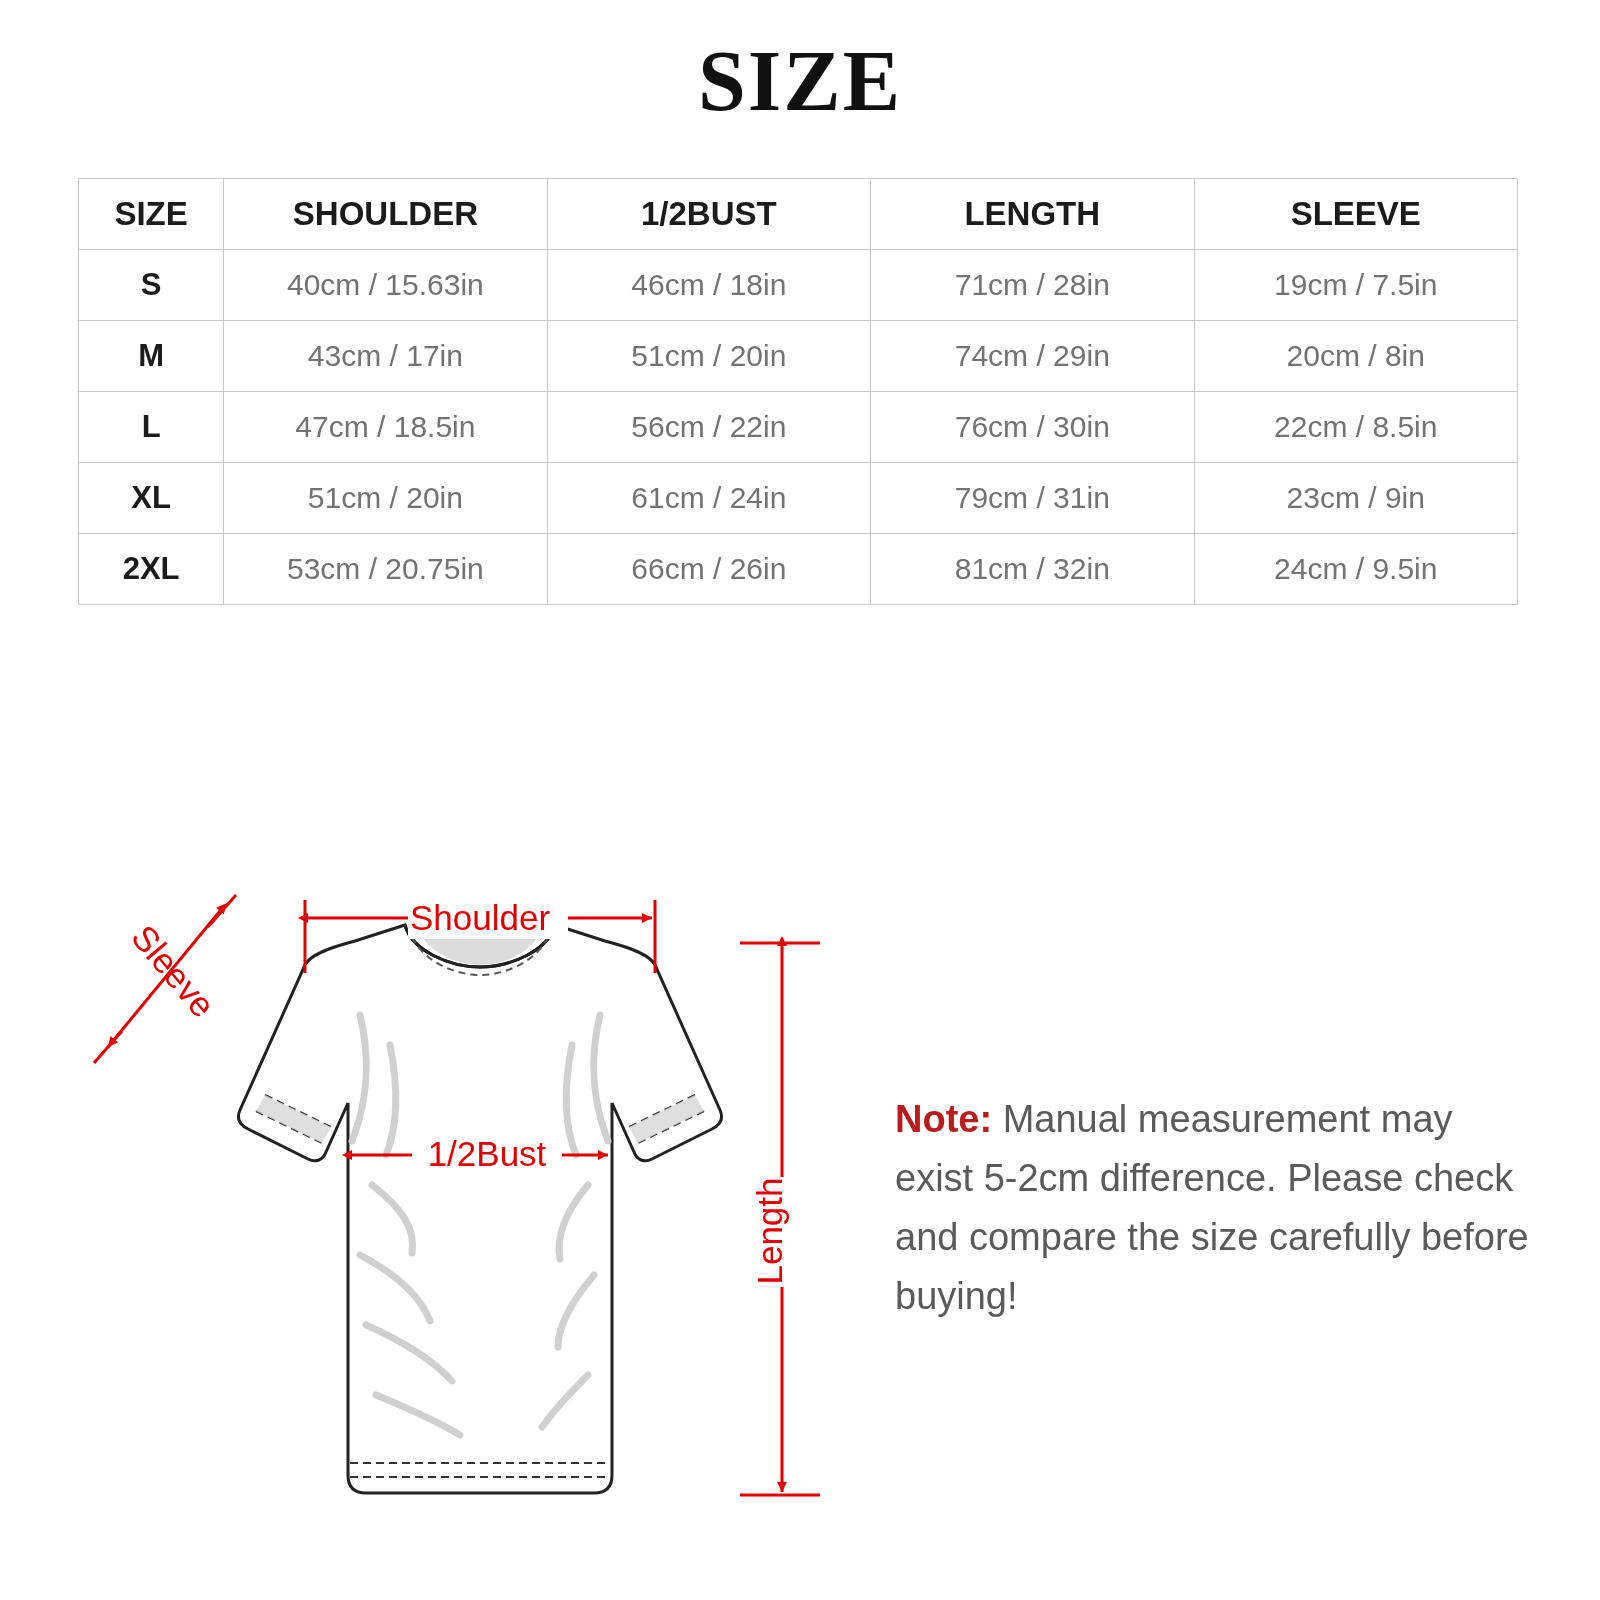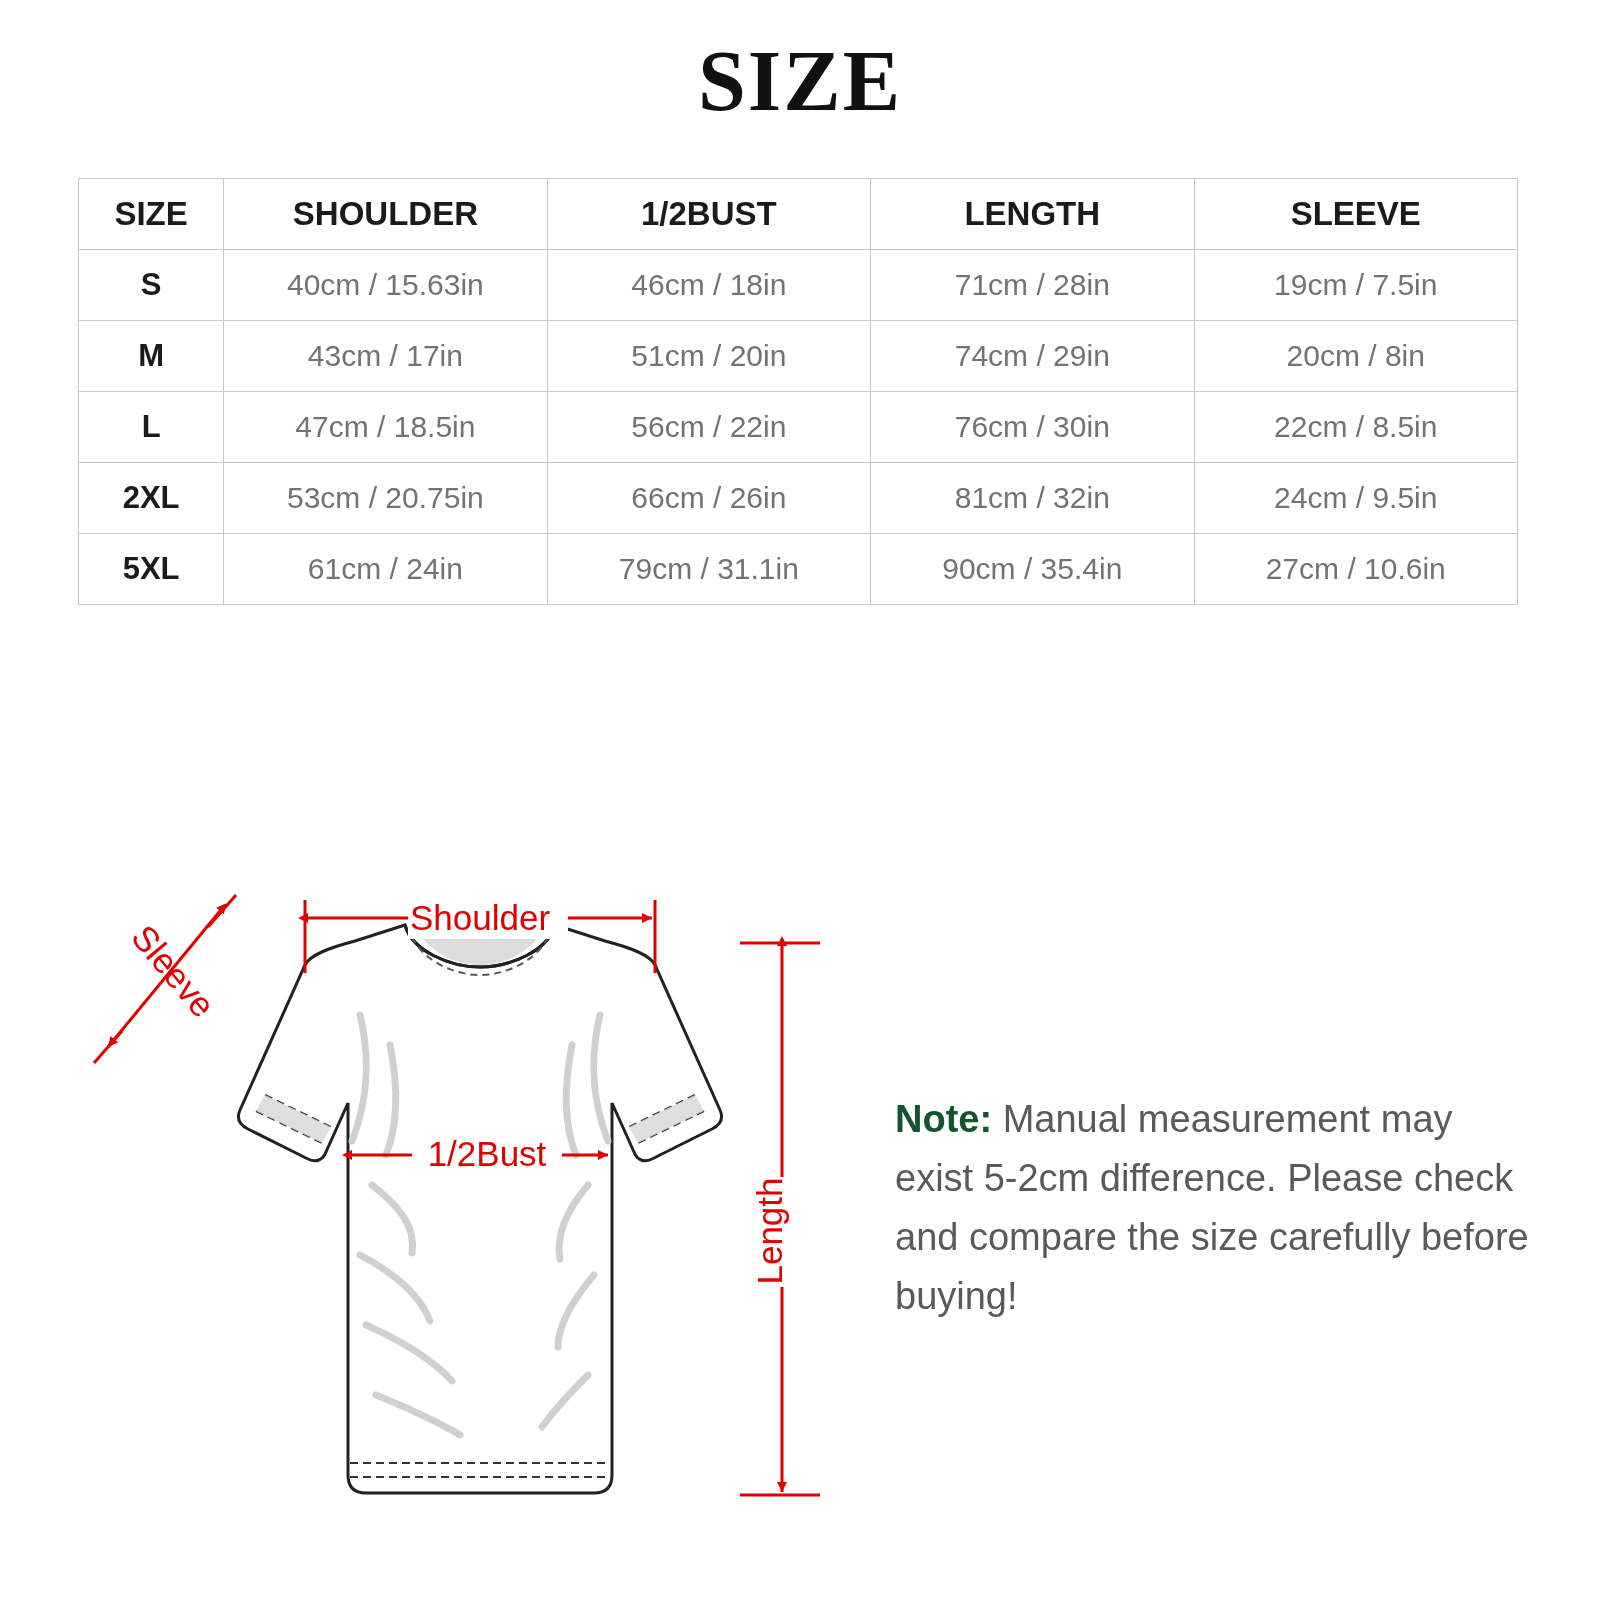--- a/index.html
+++ b/index.html
@@ -80,21 +80,21 @@
     position: absolute;
     top: 1090px;
     left: 895px;
     width: 640px;
     font-size: 38px;
     line-height: 1.55;
     color: #5a5a5a;
   }
   #note .note-label {
     font-weight: bold;
-    color: #14532d;
+    color: #b91c1c;
   }
 </style>
 </head>
 <body>
 
 <div id="title">SIZE</div>
 
 <table id="size-table">
   <colgroup>
     <col class="col-size">
@@ -128,32 +128,32 @@
       <td class="val-cell">20cm / 8in</td>
     </tr>
     <tr>
       <td class="size-cell">L</td>
       <td class="val-cell">47cm / 18.5in</td>
       <td class="val-cell">56cm / 22in</td>
       <td class="val-cell">76cm / 30in</td>
       <td class="val-cell">22cm / 8.5in</td>
     </tr>
     <tr>
+      <td class="size-cell">XL</td>
+      <td class="val-cell">51cm / 20in</td>
+      <td class="val-cell">61cm / 24in</td>
+      <td class="val-cell">79cm / 31in</td>
+      <td class="val-cell">23cm / 9in</td>
+    </tr>
+    <tr>
       <td class="size-cell">2XL</td>
       <td class="val-cell">53cm / 20.75in</td>
       <td class="val-cell">66cm / 26in</td>
       <td class="val-cell">81cm / 32in</td>
       <td class="val-cell">24cm / 9.5in</td>
-    </tr>
-    <tr>
-      <td class="size-cell">5XL</td>
-      <td class="val-cell">61cm / 24in</td>
-      <td class="val-cell">79cm / 31.1in</td>
-      <td class="val-cell">90cm / 35.4in</td>
-      <td class="val-cell">27cm / 10.6in</td>
     </tr>
   </tbody>
 </table>
 
 <div id="diagram">
   <svg width="800" height="700" viewBox="0 0 800 700" xmlns="http://www.w3.org/2000/svg">
     <defs>
       <marker id="arrH" markerWidth="12" markerHeight="12" refX="10" refY="5" orient="auto" markerUnits="userSpaceOnUse">
         <path d="M0,0 L10,5 L0,10 z" fill="#e00000"></path>
       </marker>

